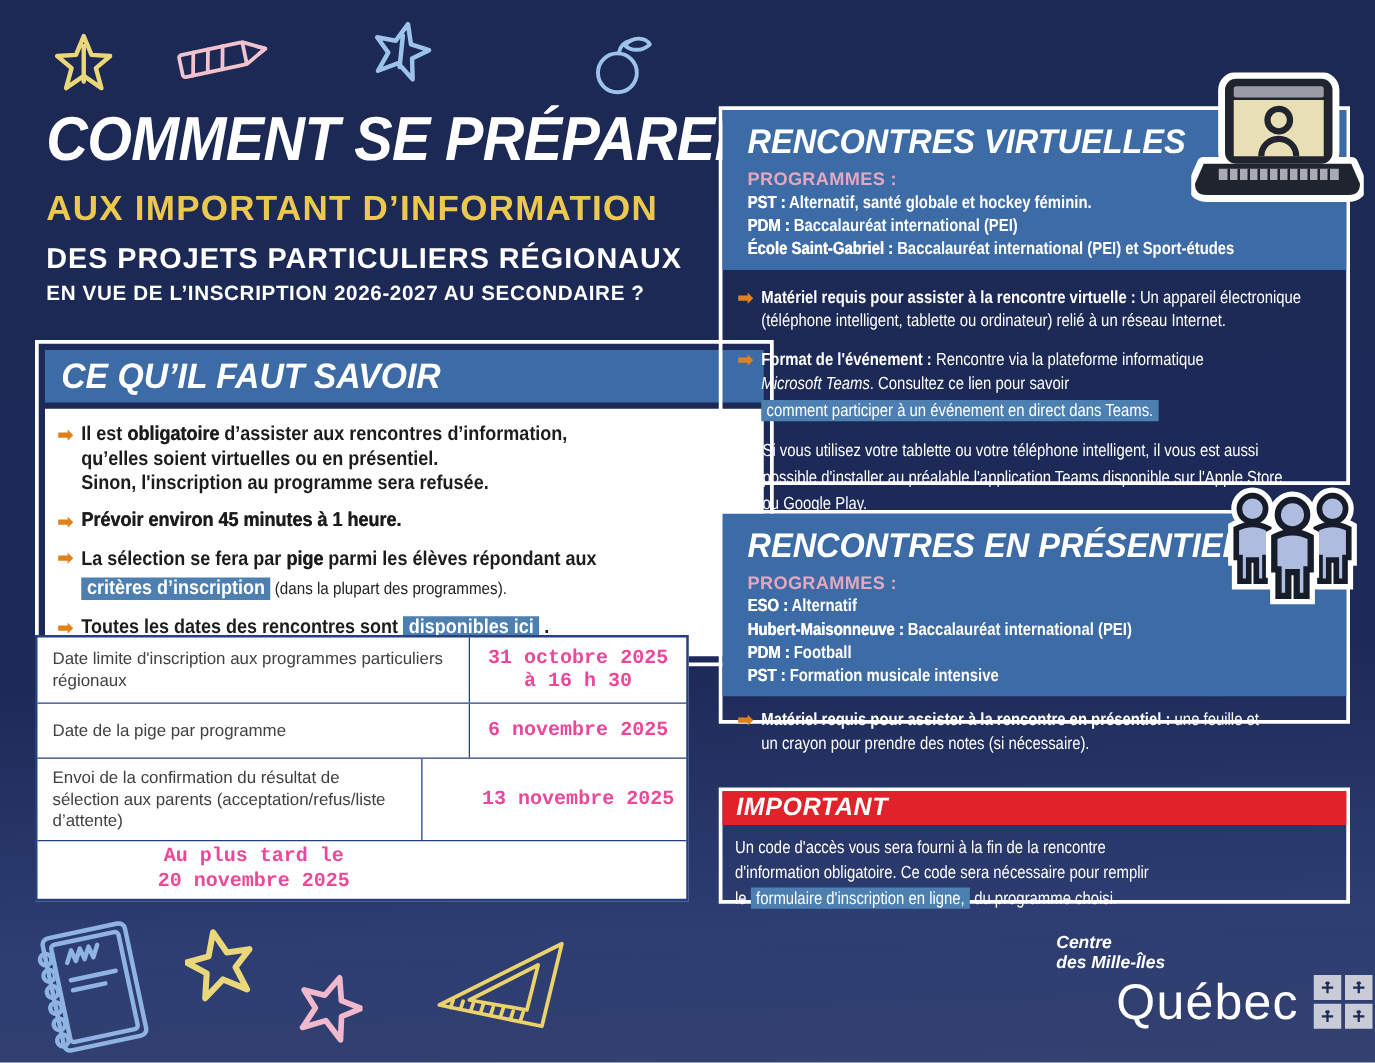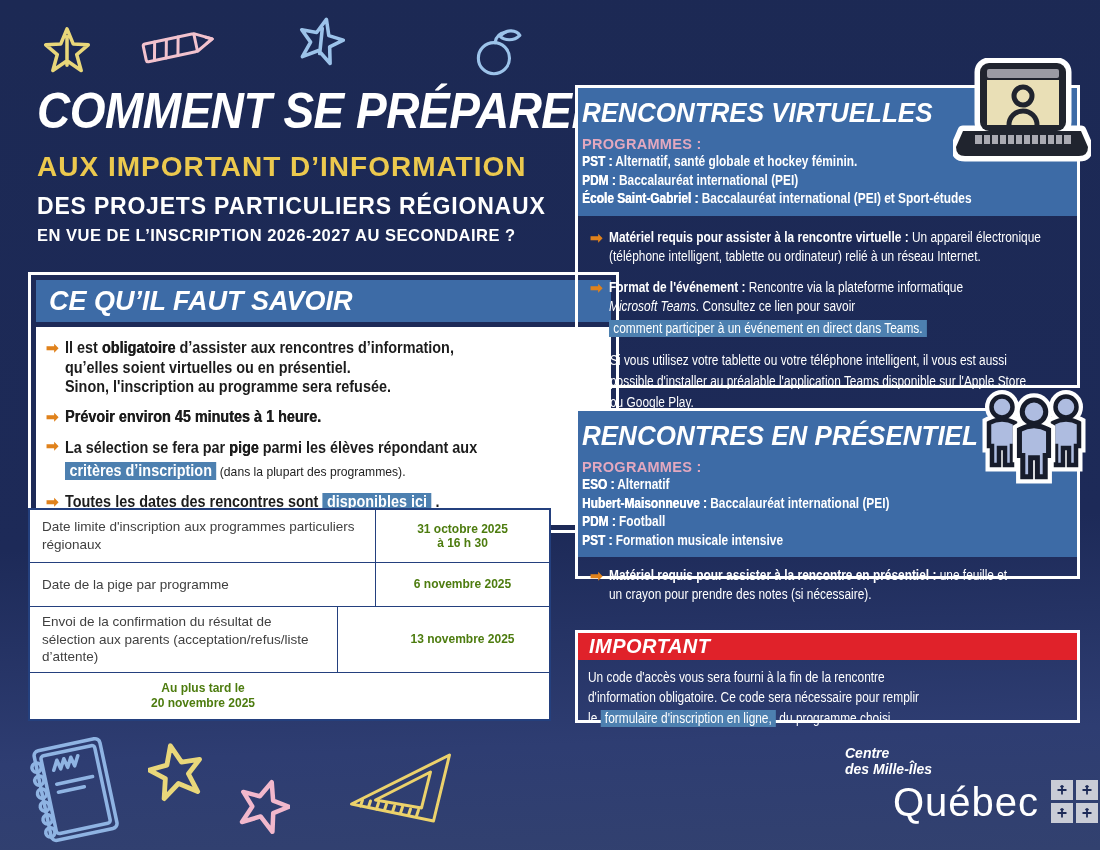--- a/index.html
+++ b/index.html
@@ -32,23 +32,23 @@
   .sav-note{font-weight:400;font-size:13.5px;color:#222;}
   .xb{font-weight:900;text-shadow:0.4px 0 0 currentColor;}
   .hl{background:#4d80b0;color:#fff;padding:0 5px 1px 5px;}
   
   .table{background:#fff;border:2px solid #24407e;box-sizing:border-box;}
   .trow{display:grid;grid-template-columns:1fr 173px;}
   .trow + .trow{border-top:1px solid #24407e;}
   .tlabel{border-right:1px solid #24407e;display:flex;align-items:center;padding:6px 12px;
           font-size:13.5px;color:#404040;line-height:1.3;}
   .tval{display:flex;align-items:center;justify-content:center;text-align:center;
-        font-weight:700;color:#4d7c0f;font-size:12px;line-height:1.2;white-space:pre-line;}
-  
-  .panel-head{background:#3d6ba6;padding:10px 12px 8px 4px;}
+        font-weight:700;color:#ec4899;font-size:16px;line-height:1.2;white-space:pre-line;font-family:Liberation Mono, monospace;}
+  
+  .panel-head{background:#3d6ba6;padding:10px 12px 8px 20px;}
   .prog-label{color:#e3a8bf;font-weight:700;font-size:14.5px;margin-top:7px;letter-spacing:0.3px;}
   .prog-line{color:#fff;font-size:14px;font-weight:700;line-height:1.33;white-space:nowrap;}
   .prog-name{font-weight:900;text-shadow:0.4px 0 0 currentColor;}
   .panel-body{padding:12px 10px 10px 10px;color:#fff;}
   .pb-line{font-size:14px;font-weight:400;line-height:1.36;white-space:nowrap;}
   .pb-bold{font-weight:700;}
   .pb-ital{font-style:italic;}
   .pb-gap{height:12px;}
   .pb-indent{margin-left:22px;}
   

